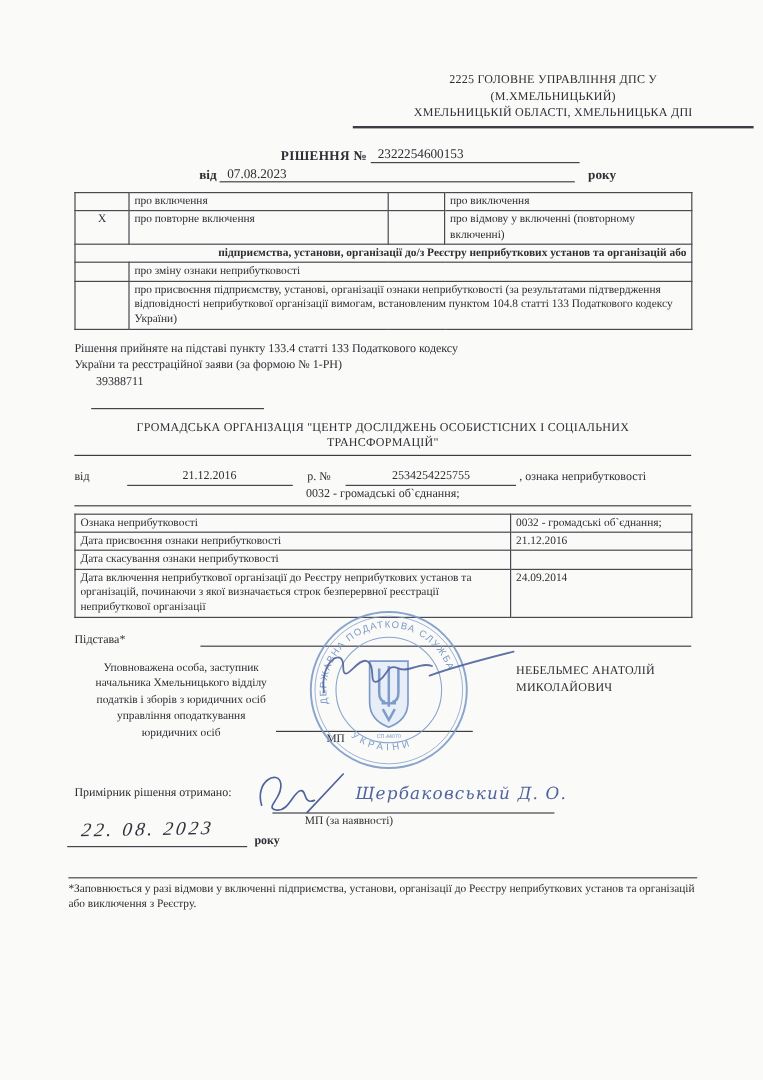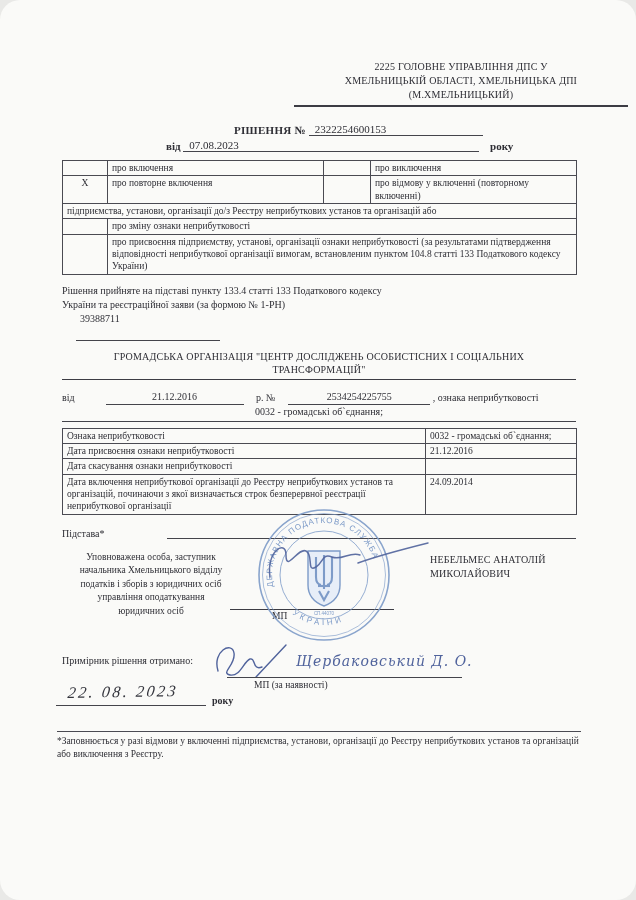--- a/index.html
+++ b/index.html
@@ -5,21 +5,20 @@
   html,body{margin:0;padding:0;}
   body{
     width:636px;height:900px;
     background:#e9e9e7;
     font-family:"Liberation Serif","DejaVu Serif",serif;
     color:#2e2e35;
   }
   .page{
     position:relative;width:636px;height:900px;overflow:hidden;
     background:#fafaf8;
-    border-radius:20px;
   }
   .content{position:absolute;left:62px;top:0;width:514px;}
   
   .org-header{
     margin-top:60px;margin-left:auto;margin-right:-52px;width:334px;
     text-align:center;font-size:10px;line-height:1.4;letter-spacing:.2px;
     border-bottom:2px solid #3c3c44;padding-bottom:3px;
   }
   
   .title-line1{margin-top:16px;padding-left:172px;font-size:11px;}
@@ -30,21 +29,21 @@
   .title-date{width:290px;padding-left:6px;font-size:11px;}
   .bold{font-weight:bold;}
   
   table{border-collapse:collapse;width:514px;table-layout:fixed;}
   td{
     border:1px solid #4a4a52;font-size:9.5px;line-height:1.3;
     padding:1px 4px;vertical-align:top;overflow:hidden;
   }
   .t1{margin-top:8px;}
   .mark-cell{text-align:center;}
-  .span-row td{text-align:left;}
+  .span-row td{text-align:right;font-weight:bold;}
   .t2{margin-top:6px;}
   
   .basis{margin-top:9px;display:flex;font-size:10px;line-height:1.4;flex-direction:column;}
   .basis-text{width:356px;}
   .basis-code{margin-left:14px;width:144px;}
   .basis-code .code{padding-left:4px;}
   .basis-code .code-line{border-bottom:1px solid #44444b;height:14px;}
   
   .org-name{margin-top:9px;border-bottom:1.5px solid #3c3c44;padding-bottom:2px;}
   .org-name .inner{max-width:436px;margin:0 auto;text-align:center;font-size:10px;line-height:1.35;letter-spacing:.2px;}
@@ -87,22 +86,22 @@
   }
 </style>
 </head>
 <body>
 
 <div class="page">
   <div class="content">
 
     <div class="org-header">
       <div>2225 ГОЛОВНЕ УПРАВЛІННЯ ДПС У</div>
+      <div>(М.ХМЕЛЬНИЦЬКИЙ)</div>
       <div>ХМЕЛЬНИЦЬКІЙ ОБЛАСТІ, ХМЕЛЬНИЦЬКА ДПІ</div>
-      <div>(М.ХМЕЛЬНИЦЬКИЙ)</div>
     </div>
 
     <div class="title-line1">
       <span class="lbl">РІШЕННЯ №</span>
       <span class="blank title-num">2322254600153</span>
     </div>
     <div class="title-line2">
       <span class="bold">від</span>
       <span class="blank title-date">07.08.2023</span>
       <span class="bold" style="margin-left:8px">року</span>

